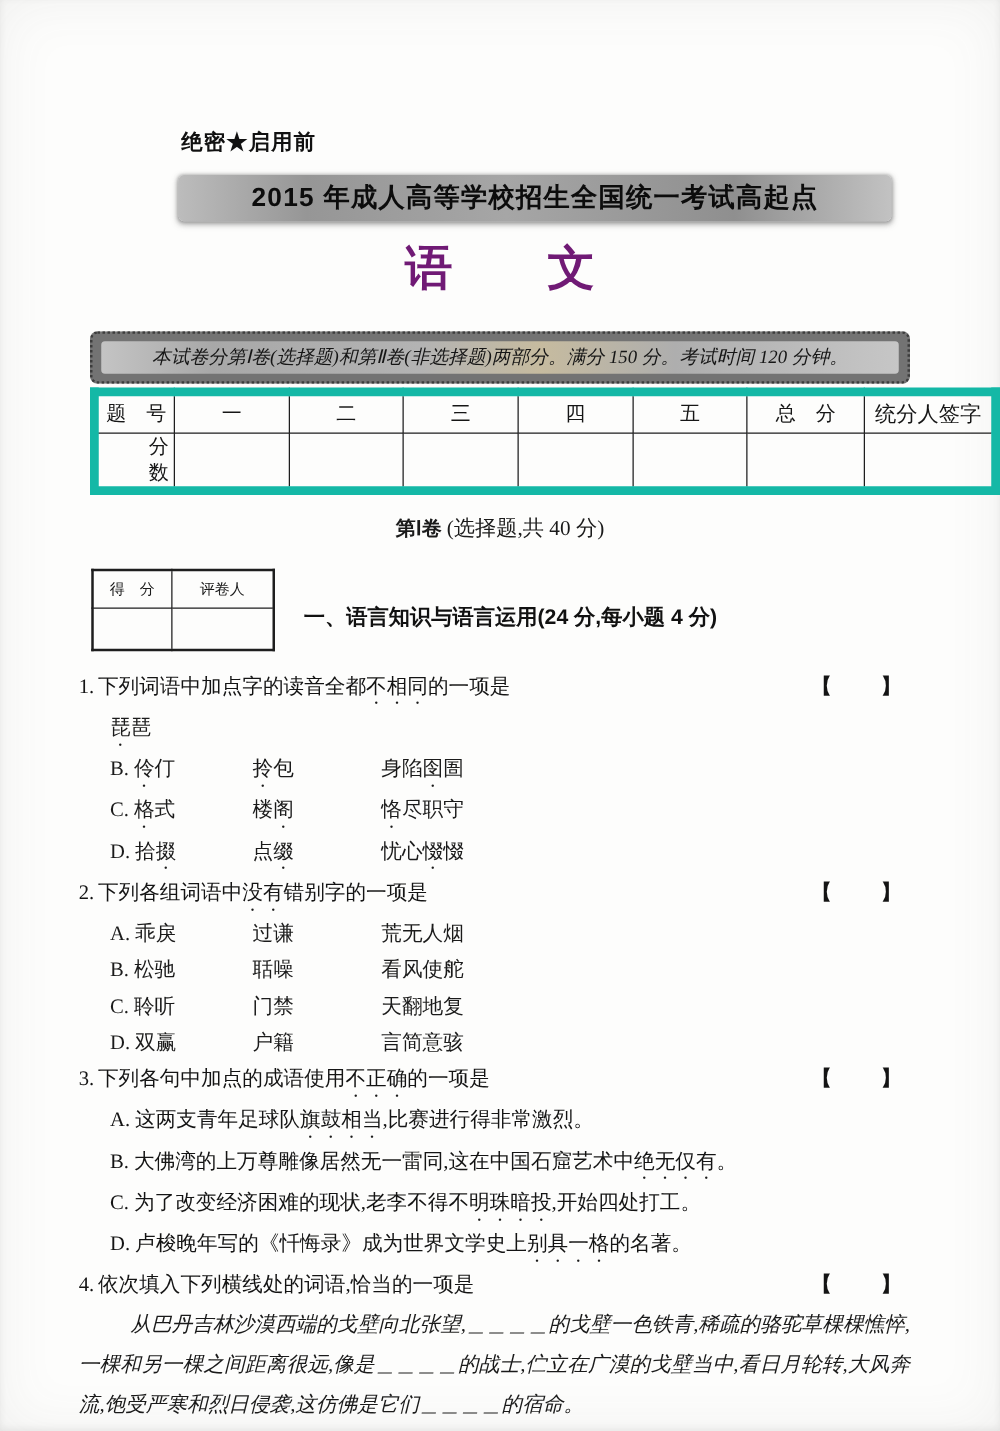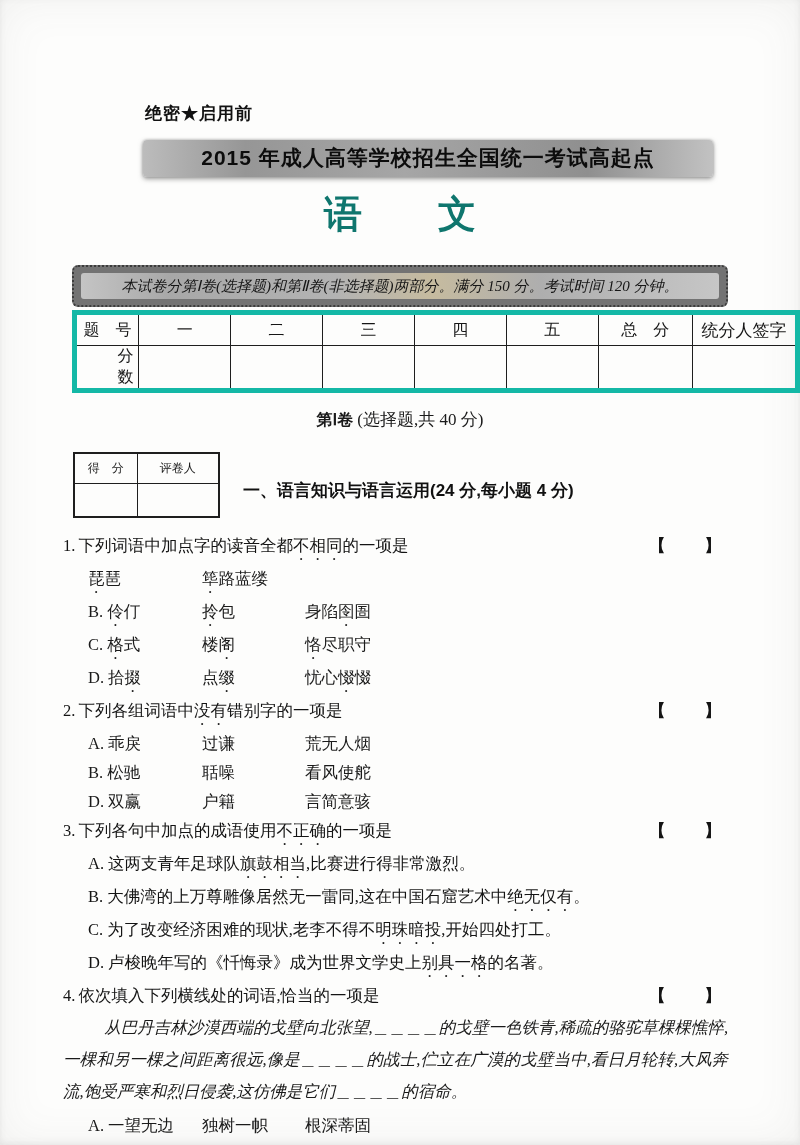--- a/index.html
+++ b/index.html
@@ -20,36 +20,36 @@
   .banner{
     margin:15px 0 0 143px; width:570px; padding:4px 0 5px;
     text-align:center; font-family:"Liberation Sans", sans-serif;
     font-weight:bold; font-size:21px; letter-spacing:1px; color:#0c0c0c;
     background:linear-gradient(90deg,#bcbcbc 0%,#969696 18%,#a6a6a6 46%,#8f8f8f 78%,#c2c2c2 100%);
     border-radius:4px;
     box-shadow:0 2px 5px rgba(130,130,130,.75), 0 0 3px rgba(130,130,130,.6);
   }
   .main-title{
     margin-top:12px; text-align:center;
-    font-weight:bold; font-size:38px; color:#0f766e;
+    font-weight:bold; font-size:38px; color:#701a75;
   }
   .notice{
     margin:25px 0 0 72px; width:656px;
     border:2px dotted #3c3c3c; border-radius:6px;
     padding:6px 7px; background:#737373;
   }
   .notice-band{
     text-align:center; font-size:15px; line-height:26px; height:26px;
     color:#161616; font-style:italic; border-radius:3px;
     background:linear-gradient(90deg,#c4c4c4 0%,#a8a8a8 14%,#b3b3b3 40%,#c6bb9f 55%,#aeaeae 72%,#c6c6c6 100%);
   }
   table{ border-collapse:collapse; table-layout:fixed; }
   .score-table{
     margin:3px 0 0 72px; width:728px;
-    border:5px solid #14b8a6;
+    border:7px solid #14b8a6;
   }
   .score-table th,.score-table td{
     border:1.5px solid #1e1e1e; text-align:center;
     font-weight:normal; font-size:16px; color:#161616;
   }
   .score-table tr:first-child th{ height:33px; }
   .score-table tr:last-child td{ height:31px;padding-left:36px; }
   .score-table .small{ font-size:17px; }
   .part-title{ margin-top:15px; text-align:center; }
   .part-title .pt-main{ font-weight:bold; font-size:16px; }
@@ -155,21 +155,20 @@
 <div class="questions">
 
   <div>
     <div class="q-stem">
       <span class="q-num">1.</span><span>下列词语中加点字的读音全都<span class="dots">不相同</span>的一项是</span>
       <span class="bracket">【　　】</span>
     </div>
     <div class="opt-grid">
       <div class="opt-row">
         <span><span class="dots">琵</span>琶</span>
-        <span><span class="dots">筚</span>路蓝缕</span>
       </div>
       <div class="opt-row">
         <span><span class="opt-label">B.</span><span><span class="dots">伶</span>仃</span></span>
         <span><span class="dots">拎</span>包</span>
         <span>身陷<span class="dots">囹</span>圄</span>
       </div>
       <div class="opt-row">
         <span><span class="opt-label">C.</span><span><span class="dots">格</span>式</span></span>
         <span>楼<span class="dots">阁</span></span>
         <span><span class="dots">恪</span>尽职守</span>
@@ -192,20 +191,25 @@
         <span><span class="opt-label">A.</span><span>乖戾</span></span>
         <span>过谦</span>
         <span>荒无人烟</span>
       </div>
       <div class="opt-row">
         <span><span class="opt-label">B.</span><span>松驰</span></span>
         <span>聒噪</span>
         <span>看风使舵</span>
       </div>
       <div class="opt-row">
+        <span><span class="opt-label">C.</span><span>聆听</span></span>
+        <span>门禁</span>
+        <span>天翻地复</span>
+      </div>
+      <div class="opt-row">
         <span><span class="opt-label">D.</span><span>双赢</span></span>
         <span>户籍</span>
         <span>言简意骇</span>
       </div>
     </div>
   </div>
 
   <div>
     <div class="q-stem">
       <span class="q-num">3.</span><span>下列各句中加点的成语使用<span class="dots">不正确</span>的一项是</span>

